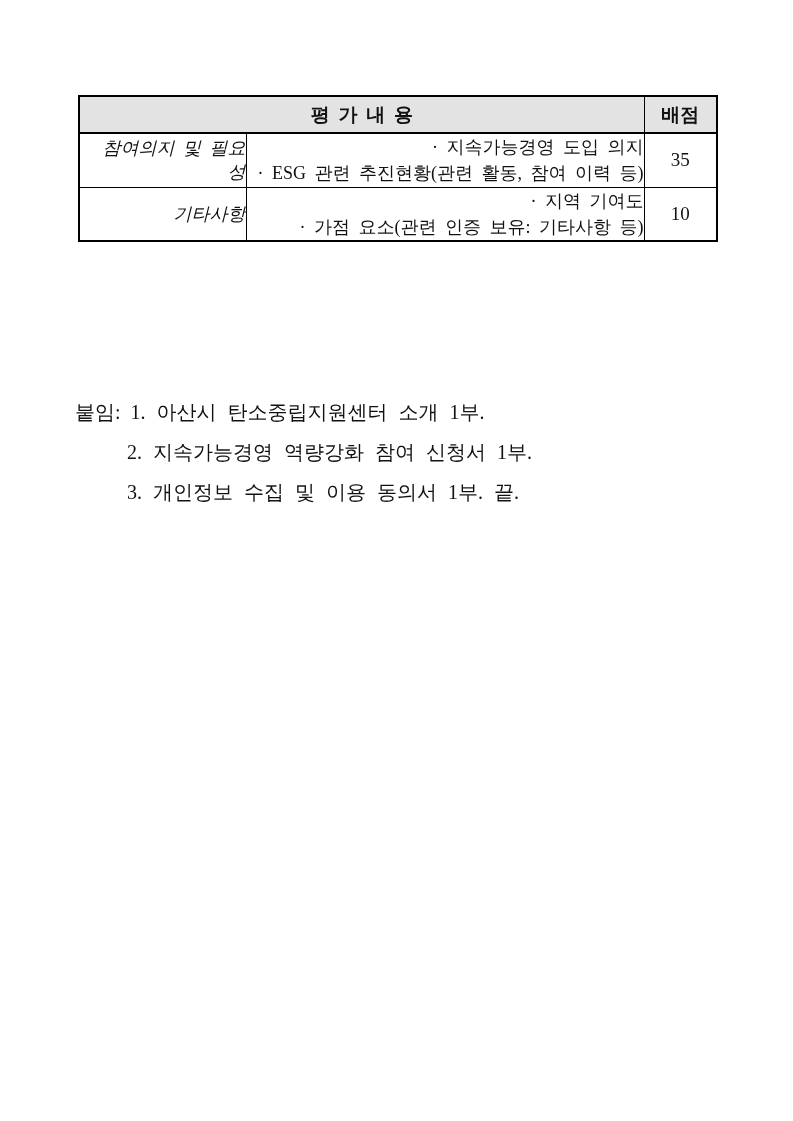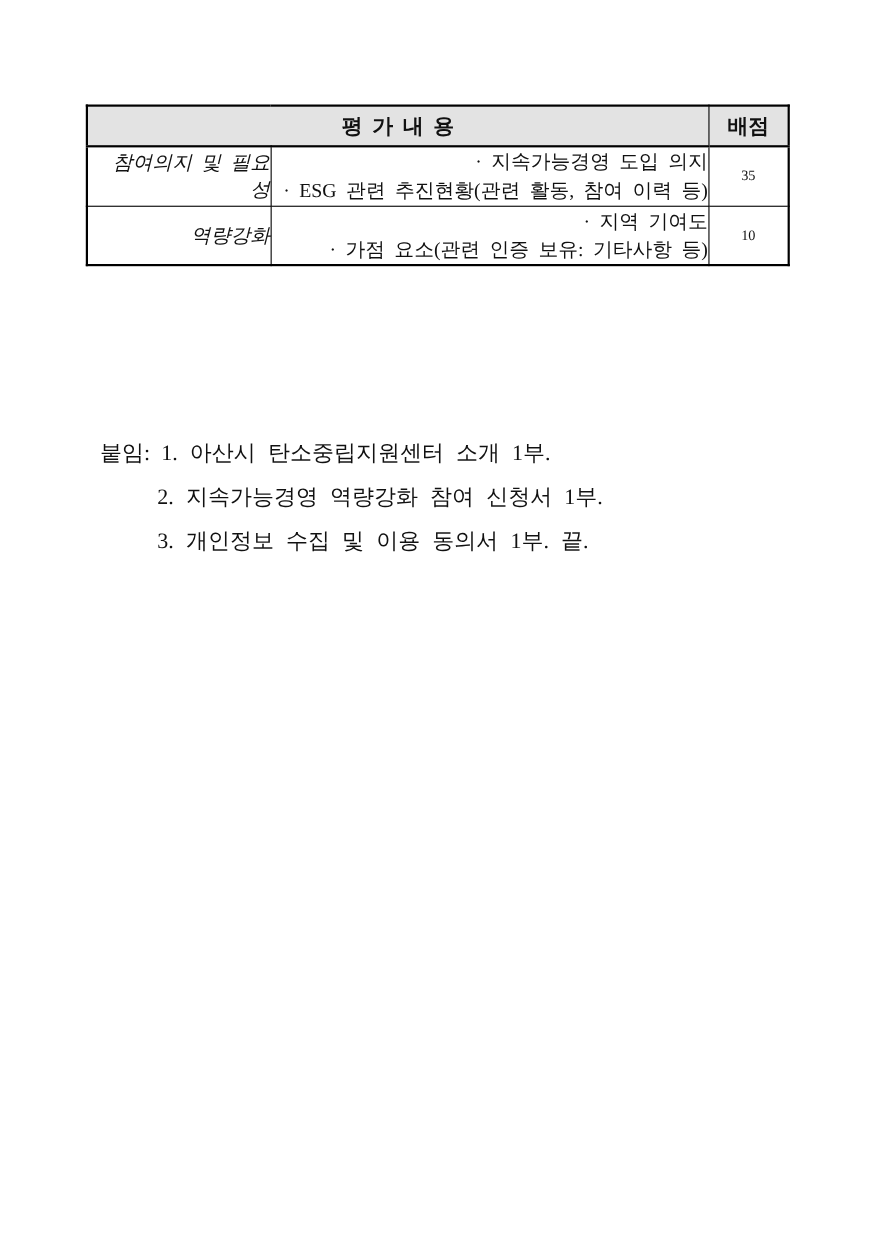--- a/index.html
+++ b/index.html
@@ -56,31 +56,30 @@
     padding-left: 6px;
     text-align: right;
     font-family: Liberation Serif, serif;
   }
   .item-line {
     line-height: 26px;
     white-space: nowrap;
   }
   .cell-points {
     text-align: center;
-    font-size: 13px;
+    font-size: 19px;
   }
 
   
   .attachments {
     position: absolute;
     left: 75px;
     top: 392px;
     font-size: 20px;
     word-spacing: 6px;
-    margin-left: 16px;
   }
   .att-line {
     height: 40px;
     line-height: 40px;
     white-space: nowrap;
   }
   .att-line .indent { display: inline-block; margin-left: 52px; }
   .att-label { margin-right: 10px; }
 </style>
 </head>
@@ -103,21 +102,21 @@
     <tbody>
       <tr>
         <td class="cell-category">참여의지 및 필요성</td>
         <td class="cell-items">
           <div class="item-line">· 지속가능경영 도입 의지</div>
           <div class="item-line">· ESG 관련 추진현황(관련 활동, 참여 이력 등)</div>
         </td>
         <td class="cell-points">35</td>
       </tr>
       <tr>
-        <td class="cell-category">역량강화</td>
+        <td class="cell-category">기타사항</td>
         <td class="cell-items">
           <div class="item-line">· 지역 기여도</div>
           <div class="item-line">· 가점 요소(관련 인증 보유: 기타사항 등)</div>
         </td>
         <td class="cell-points">10</td>
       </tr>
     </tbody>
   </table>
 
   <div class="attachments">

